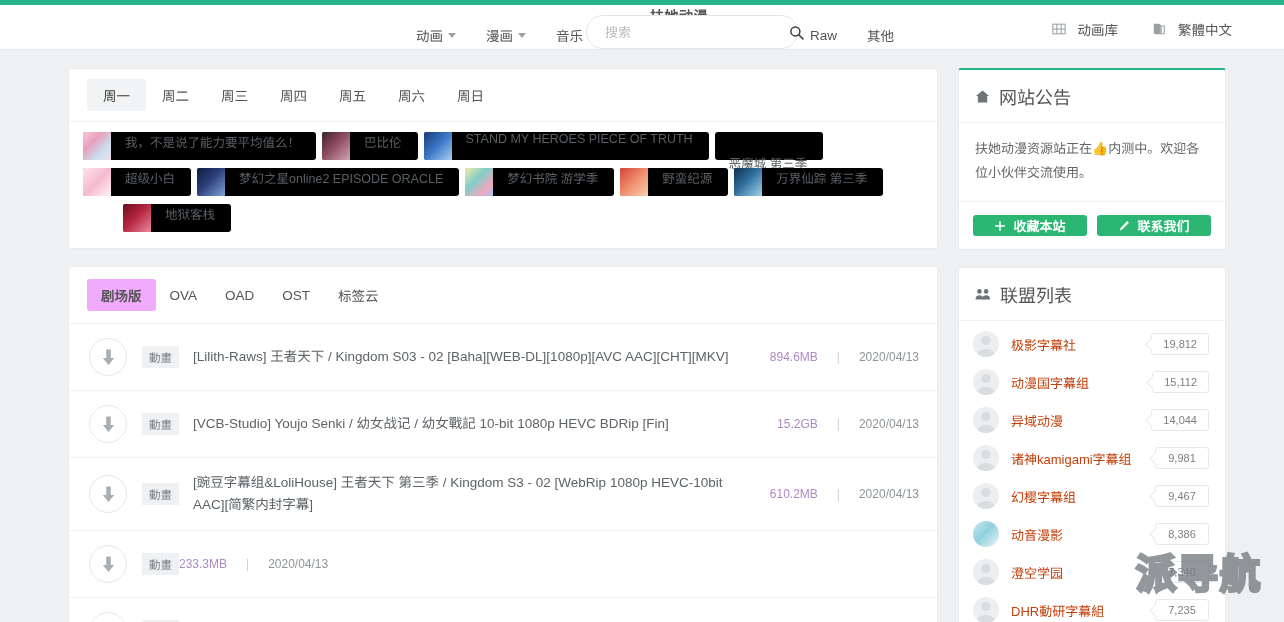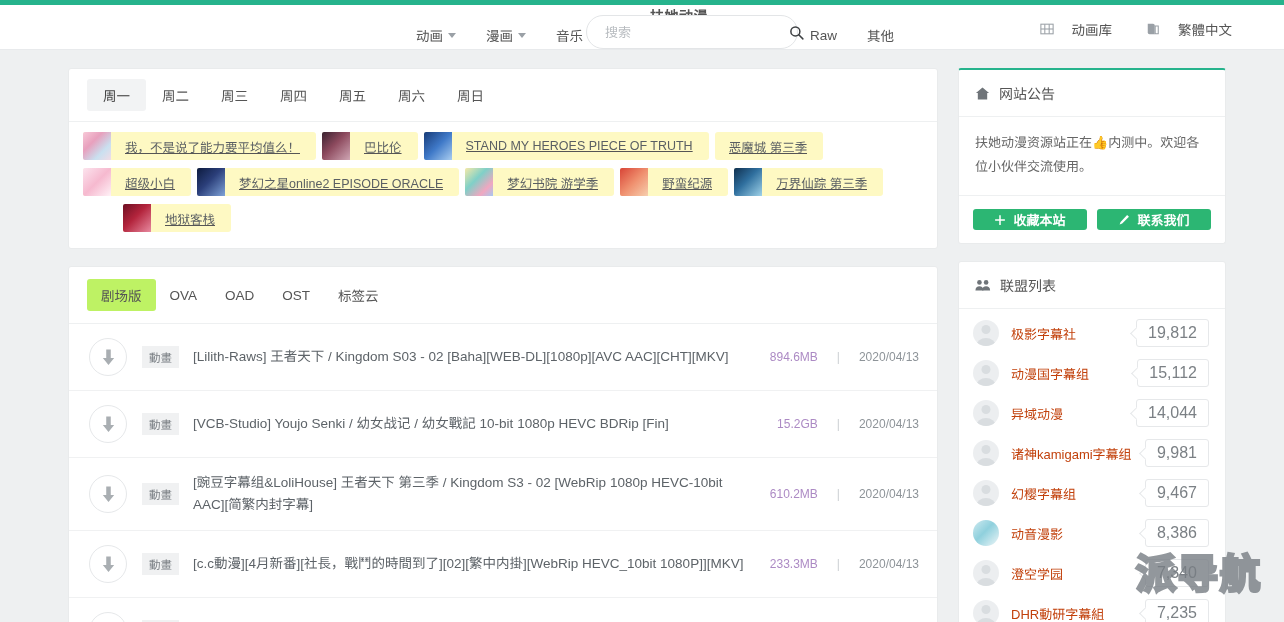--- a/index.html
+++ b/index.html
@@ -60,21 +60,21 @@
   .search-input::placeholder { color: #b7bbbf; }
   .search-btn {
     width: 40px; height: 32px; border: none; background: transparent;
     cursor: pointer; display: flex; align-items: center; justify-content: center;
   }
   .hdr-right {
     position: absolute; right: 52px; top: 14px;
     display: flex; align-items: center; gap: 34px;
   }
   .hdr-link {
-    display: flex; align-items: center; gap: 18px;
+    display: flex; align-items: center; gap: 12px;
     font-size: 13.5px; color: #555; cursor: pointer; white-space: nowrap;
   }
 
   
   .body-area {
     position: absolute; top: 51px; left: 0; width: 1284px; height: 571px;
   }
   .left-col {
     position: absolute; left: 68px; top: 17px; width: 870px;
   }
@@ -96,36 +96,36 @@
   }
   .wd {
     font-size: 13.5px; color: #555; padding: 6px 16px; border-radius: 3px;
     cursor: pointer; white-space: nowrap;
   }
   .wd.active { background: #f2f3f4; color: #444; }
   .tagrows { padding: 10px 14px 14px 14px; }
   .tagrow { display: flex; align-items: center; gap: 6px; margin-bottom: 8px; }
   .tagrow:last-child { margin-bottom: 2px; padding-left: 40px; }
   .anime-tag {
-    display: flex; align-items: center;
-    background: #fef9c3; border-radius: 3px;
+    display: flex; align-items: flex-start;
+    background: #000000; border-radius: 3px;
     height: 28px; padding-right: 16px;
-    cursor: pointer; max-width: 420px; text-decoration: underline;
+    cursor: pointer; max-width: 420px;
   }
   .anime-tag .thumb {
     width: 28px; height: 28px; flex: 0 0 28px;
     border-radius: 2px 0 0 2px;
     background-size: cover; background-position: center;
   }
   .anime-tag .tname {
     font-size: 12.5px; color: #5a5f63; margin-left: 14px;
     white-space: nowrap; overflow: hidden;
   }
   .anime-tag.no-thumb { padding-left: 14px; }
-  .anime-tag.no-thumb .tname { margin-left: 0; }
+  .anime-tag.no-thumb .tname { margin-left: 0; margin-top: 21px; }
 
   
   .th1 { background-image: linear-gradient(135deg,#f7c9d8 0%,#e8a0bd 35%,#c9e0f0 70%,#f2dce6 100%); }
   .th2 { background-image: linear-gradient(135deg,#3a2230 0%,#8d4a5e 45%,#cfa6b4 100%); }
   .th3 { background-image: linear-gradient(135deg,#173b78 0%,#3f79c8 50%,#a9cdf0 100%); }
   .th4 { background-image: linear-gradient(135deg,#fce4ee 0%,#f6b9cf 50%,#fff2f7 100%); }
   .th5 { background-image: linear-gradient(135deg,#0d1b3e 0%,#2b3f7a 45%,#7fa3d8 100%); }
   .th6 { background-image: linear-gradient(135deg,#f6e9a8 0%,#7fd0c8 40%,#f0a7c0 75%,#a7c8f0 100%); }
   .th7 { background-image: linear-gradient(135deg,#d84436 0%,#ef8f6e 50%,#f7cfae 100%); }
   .th8 { background-image: linear-gradient(135deg,#10304f 0%,#2f6f9e 45%,#9fd2e8 100%); }
@@ -133,21 +133,21 @@
 
   
   .ltabs {
     display: flex; align-items: center;
     padding: 12px 18px; border-bottom: 1px solid #eef0f1;
   }
   .ltab {
     font-size: 13.5px; color: #555; padding: 6px 14px; border-radius: 3px;
     cursor: pointer; white-space: nowrap;
   }
-  .ltab.active { background: #bef264; }
+  .ltab.active { background: #f0abfc; font-weight: bold; }
   .dl-row {
     display: flex; align-items: center;
     padding: 14px 18px 14px 20px;
     border-bottom: 1px solid #f0f1f2;
     min-height: 63px;
   }
   .dl-row:last-child { border-bottom: none; }
   .dl-btn {
     flex: 0 0 38px; width: 38px; height: 38px; border-radius: 50%;
     border: 1px solid #e6e8ea; background: #fff;
@@ -172,21 +172,21 @@
   .dl-size { color: #ac8ac4; }
   .dl-sep { color: #ccd0d3; }
   .dl-date { color: #8e9499; }
 
   
   .panel { background: #fff; border: 1px solid #e9ebec; border-radius: 3px; margin-bottom: 17px; }
   .panel.announce { border-top: 2px solid #26b38c; }
   .panel-head {
     display: flex; align-items: center; gap: 9px;
     padding: 13px 16px; border-bottom: 1px solid #eef0f1;
-    font-size: 14px; color: #555;
+    font-size: 18px; color: #555;
   }
   .announce-body {
     padding: 14px 16px 16px 16px;
     font-size: 13px; color: #666; line-height: 24px;
     border-bottom: 1px solid #eef0f1;
   }
   .announce-actions { display: flex; gap: 10px; padding: 13px 14px; }
   .gbtn {
     flex: 1; height: 21px; border: none; border-radius: 3px;
     background: #2cb673; color: #fff; font-size: 13px;
@@ -213,21 +213,21 @@
   }
   .avatar.custom { background-image: linear-gradient(135deg,#cfeaf0 0%,#8fd0dd 45%,#eef6f8 100%); }
   .ally-name {
     flex: 1 1 auto; margin-left: 12px;
     font-size: 13px; color: #c2410c; white-space: nowrap; overflow: hidden;
   }
   .count-badge {
     position: relative; flex: 0 0 auto;
     border: 1px solid #e6e8ea; border-radius: 3px;
     background: #fff; color: #7b8085;
-    font-size: 16px; padding: 4px 11px; min-width: 54px; text-align: center;
+    font-size: 11px; padding: 4px 11px; min-width: 54px; text-align: center;
   }
   .count-badge::before {
     content: ""; position: absolute; left: -5px; top: 50%;
     margin-top: -4px; width: 8px; height: 8px;
     background: #fff; border-left: 1px solid #e6e8ea; border-bottom: 1px solid #e6e8ea;
     transform: rotate(45deg);
   }
 
   
   .watermark {
@@ -423,21 +423,20 @@
                 <span class="dl-date">2020/04/13</span>
               </div>
             </div>
             <div class="dl-row">
               <div class="dl-btn">
                 <svg width="17" height="19" viewBox="0 0 18 20">
                   <path d="M6.6 1.5 h4.8 v9 h3.6 L9 18 L3 10.5 h3.6 z" fill="#a9aeb2"></path>
                 </svg>
               </div>
               <div class="dl-cat">動畫</div>
-              <div class="dl-title">[c.c動漫][4月新番][社長，戰鬥的時間到了][02][繁中内掛][WebRip HEVC_10bit 1080P]][MKV]</div>
               <div class="dl-meta">
                 <span class="dl-size">233.3MB</span>
                 <span class="dl-sep">|</span>
                 <span class="dl-date">2020/04/13</span>
               </div>
             </div>
             <div class="dl-row">
               <div class="dl-btn">
                 <svg width="17" height="19" viewBox="0 0 18 20">
                   <path d="M6.6 1.5 h4.8 v9 h3.6 L9 18 L3 10.5 h3.6 z" fill="#a9aeb2"></path>

